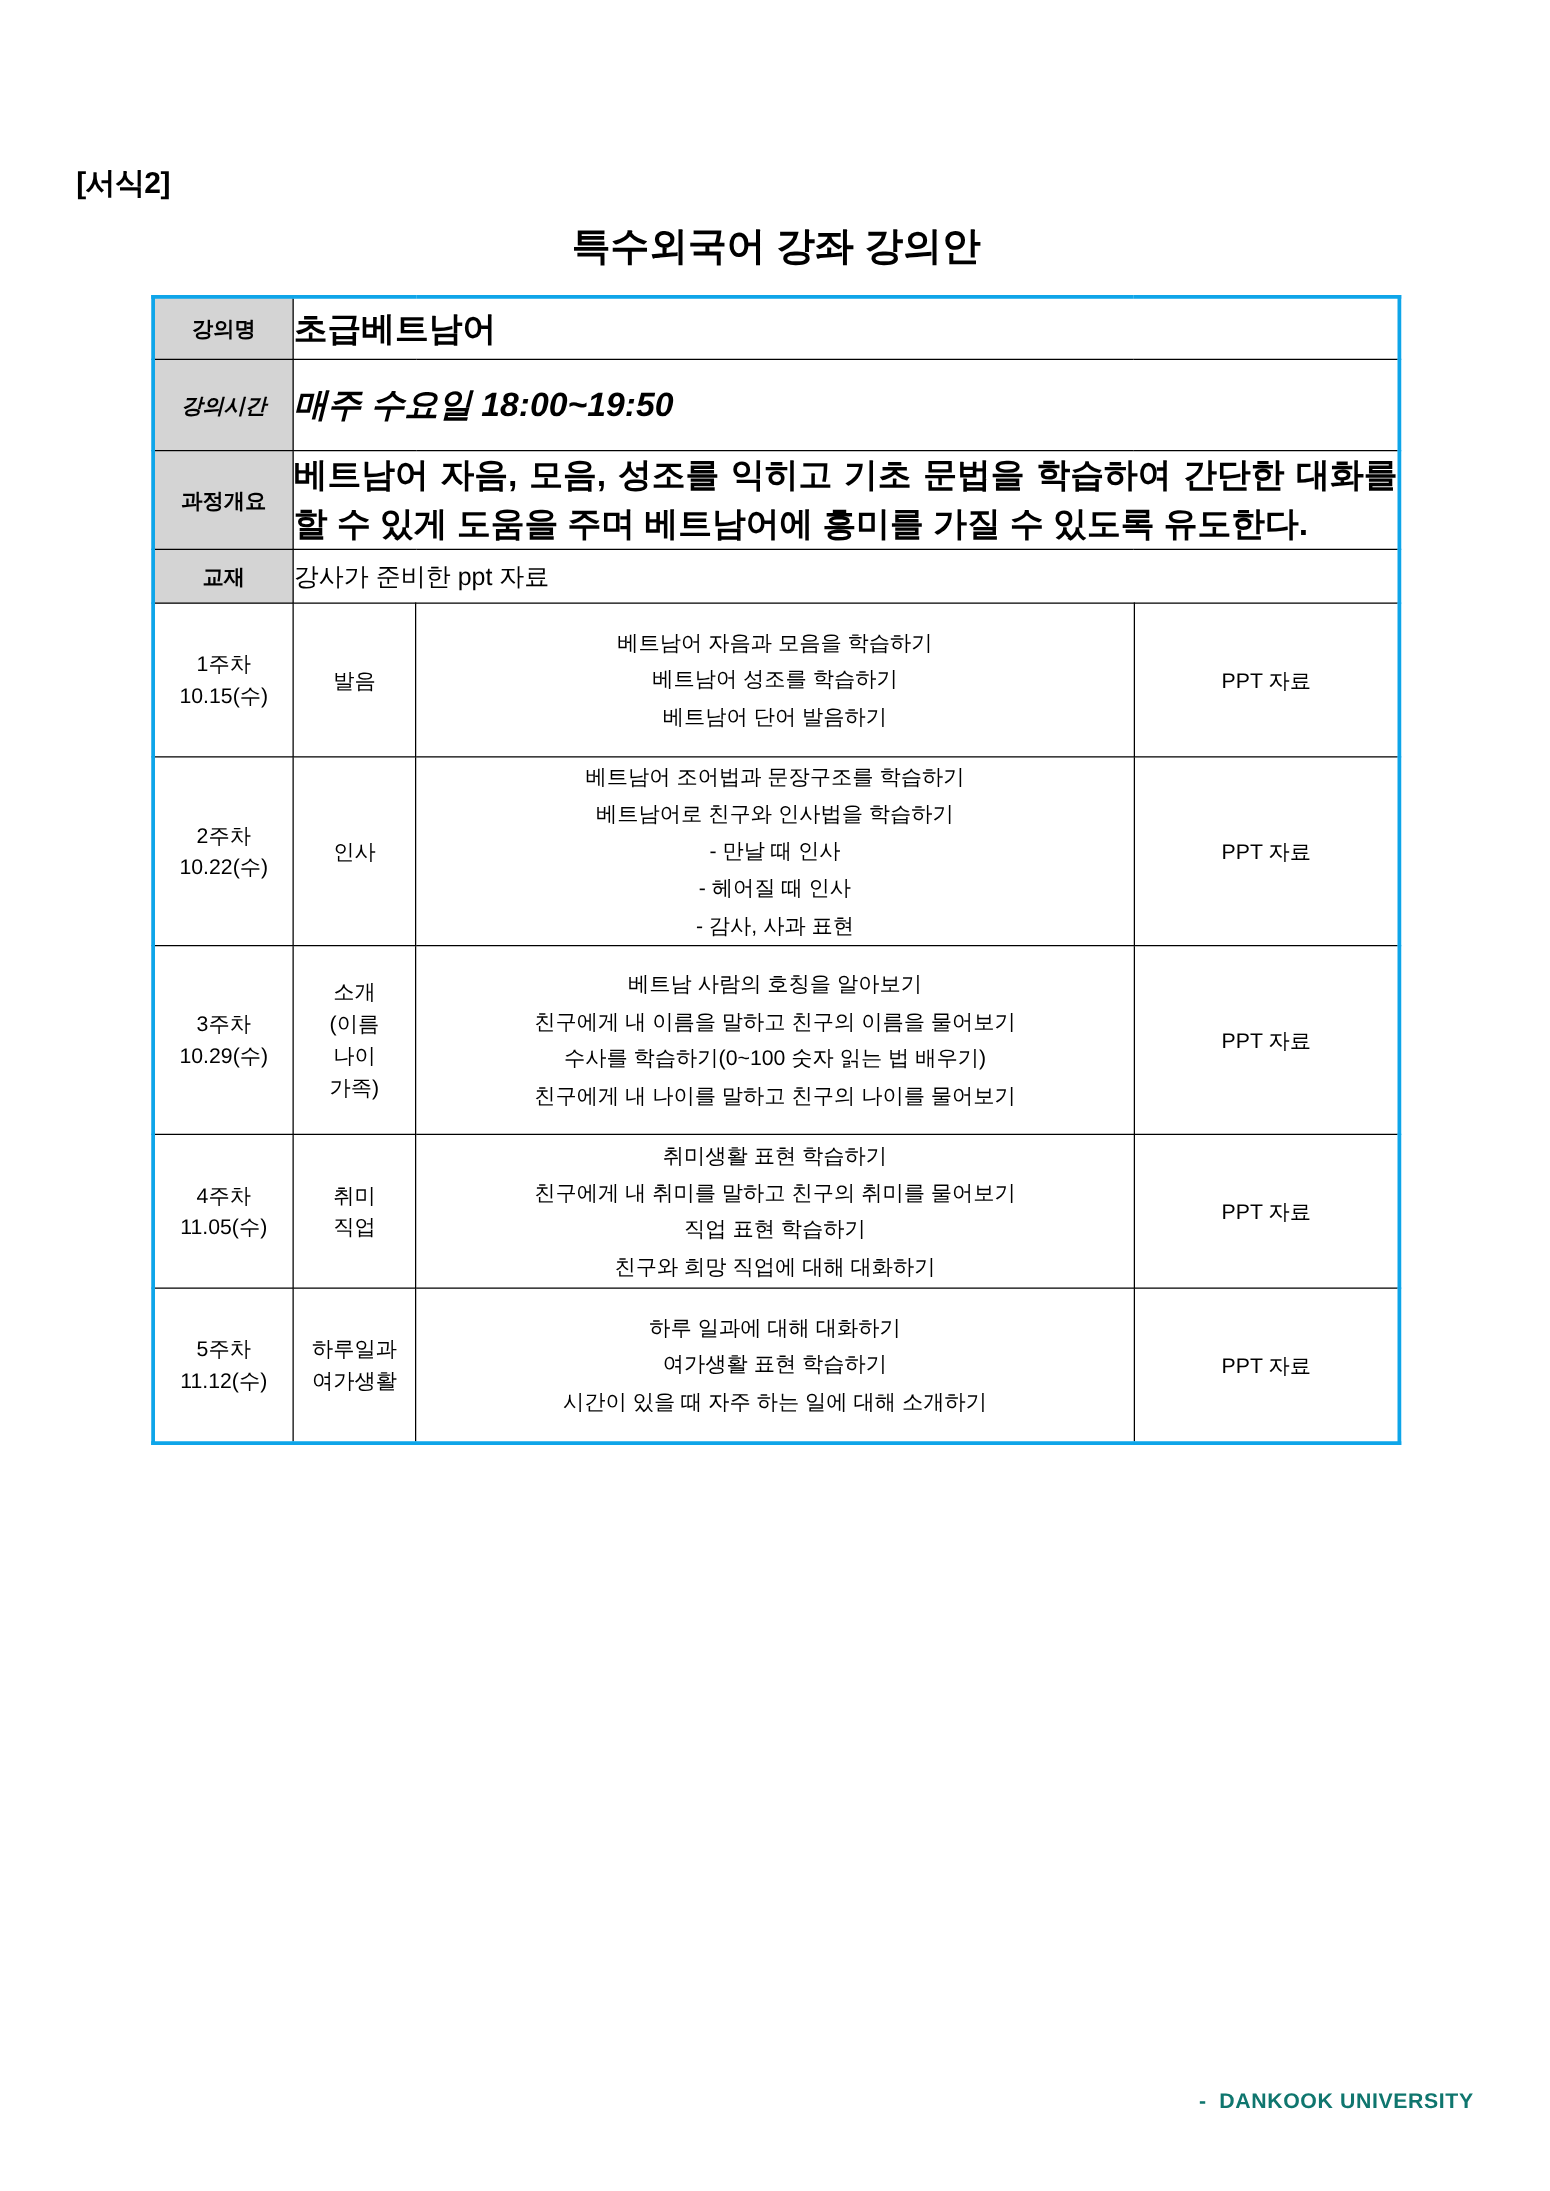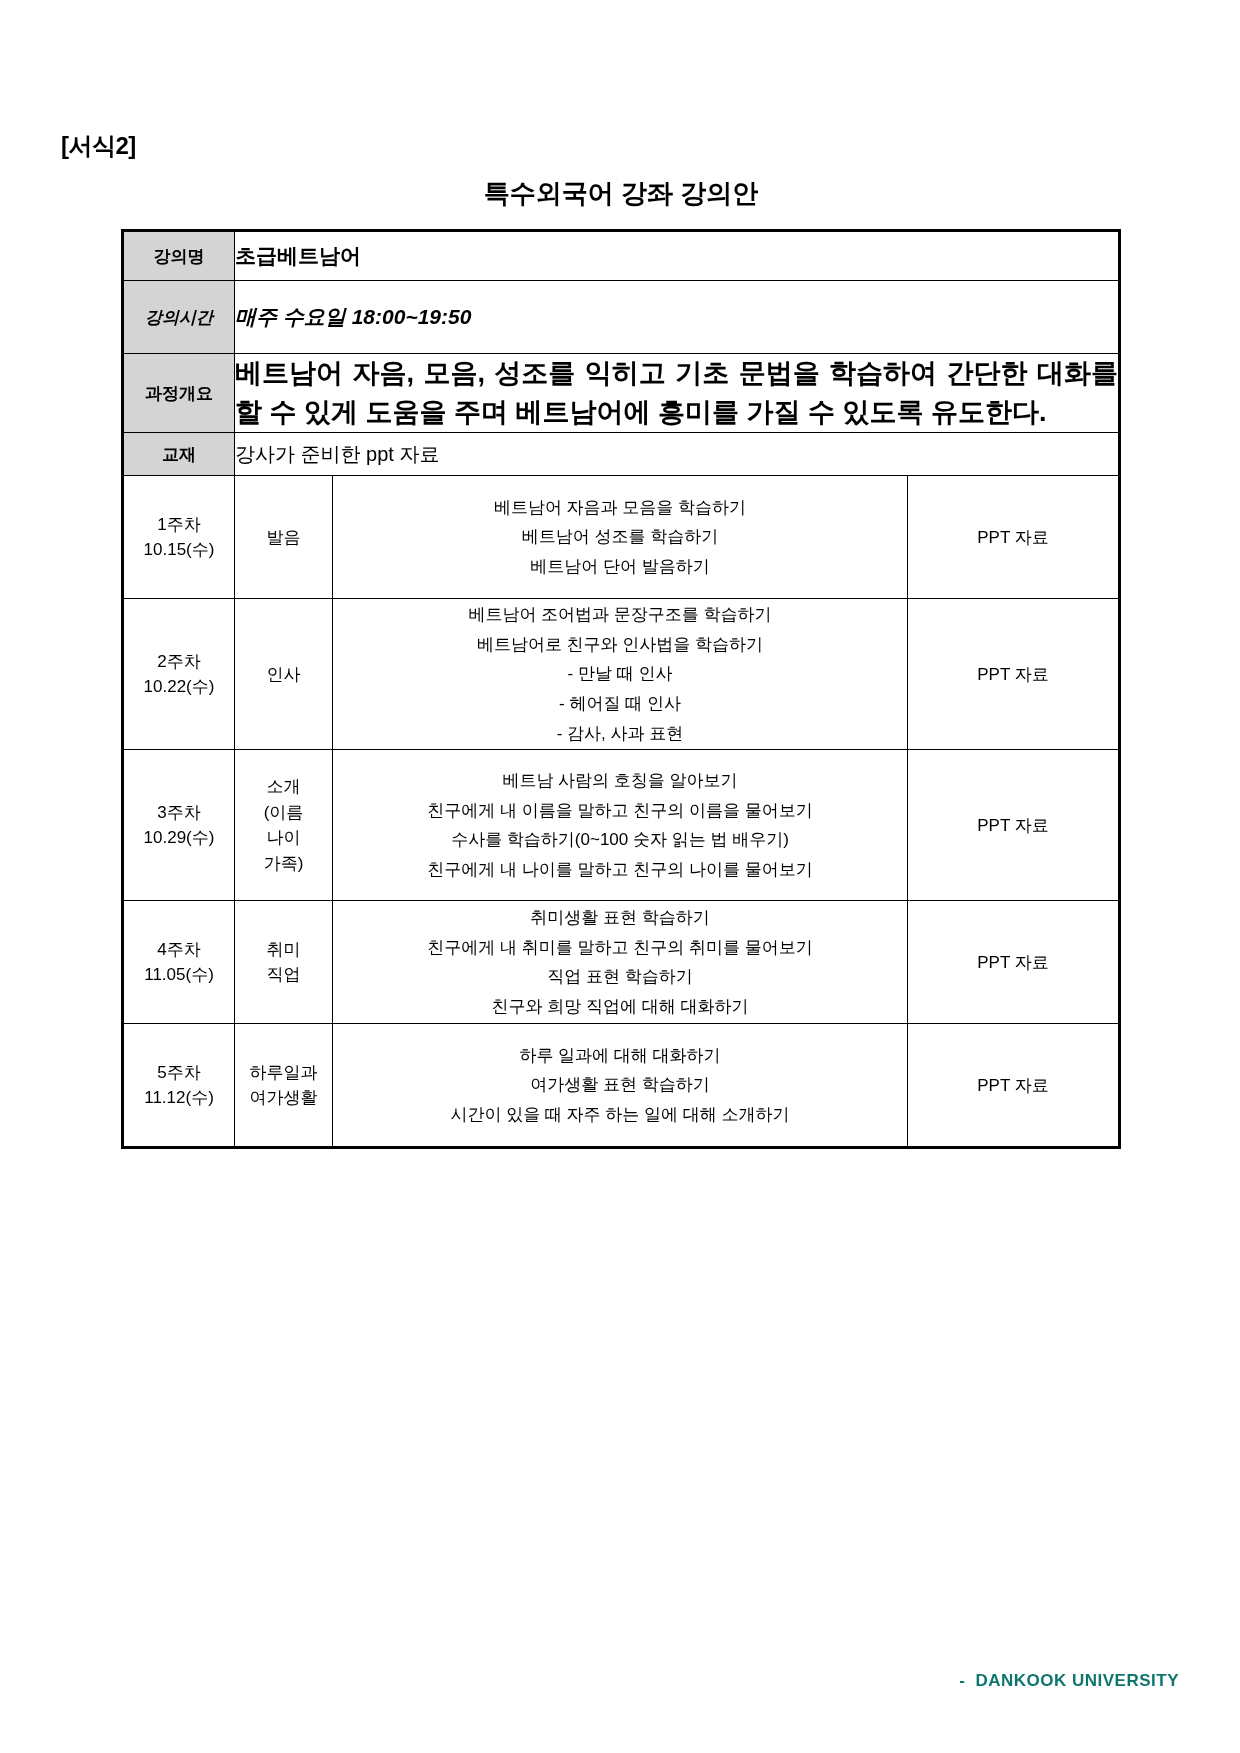--- a/index.html
+++ b/index.html
@@ -24,47 +24,47 @@
     padding: 130px 60px 0 60px;
   }
   .form-tag {
     font-size: 24px;
     font-weight: bold;
     letter-spacing: -0.5px;
     margin: 0 0 14px 0;
   }
   .doc-title {
     text-align: center;
-    font-size: 26px;
+    font-size: 31px;
     font-weight: bold;
     letter-spacing: 0px;
     margin: 0 0 18px 0;
   }
   table.plan {
     border-collapse: collapse;
     width: 1000px;
     margin: 0 auto;
     table-layout: fixed;
-    border: 3px solid #000000;
+    border: 3px solid #0ea5e9;
   }
   table.plan td, table.plan th {
     border: 1px solid #000;
     padding: 0;
     vertical-align: middle;
   }
   .lbl {
     background: #d4d4d4;
     text-align: center;
     font-weight: bold;
     font-size: 17px;
     width: 112px;
   }
   .val {
     padding: 6px 14px;
-    font-size: 21px;
+    font-size: 27px;
     font-weight: bold;
   }
   .val.normal {
     font-weight: normal;
     font-size: 20px;
   }
   .row-name td { height: 48px; }
   .row-time td { height: 72px; font-style: italic; }
   .row-target td { height: 44px; }
   .row-outline td { height: 76px; }

